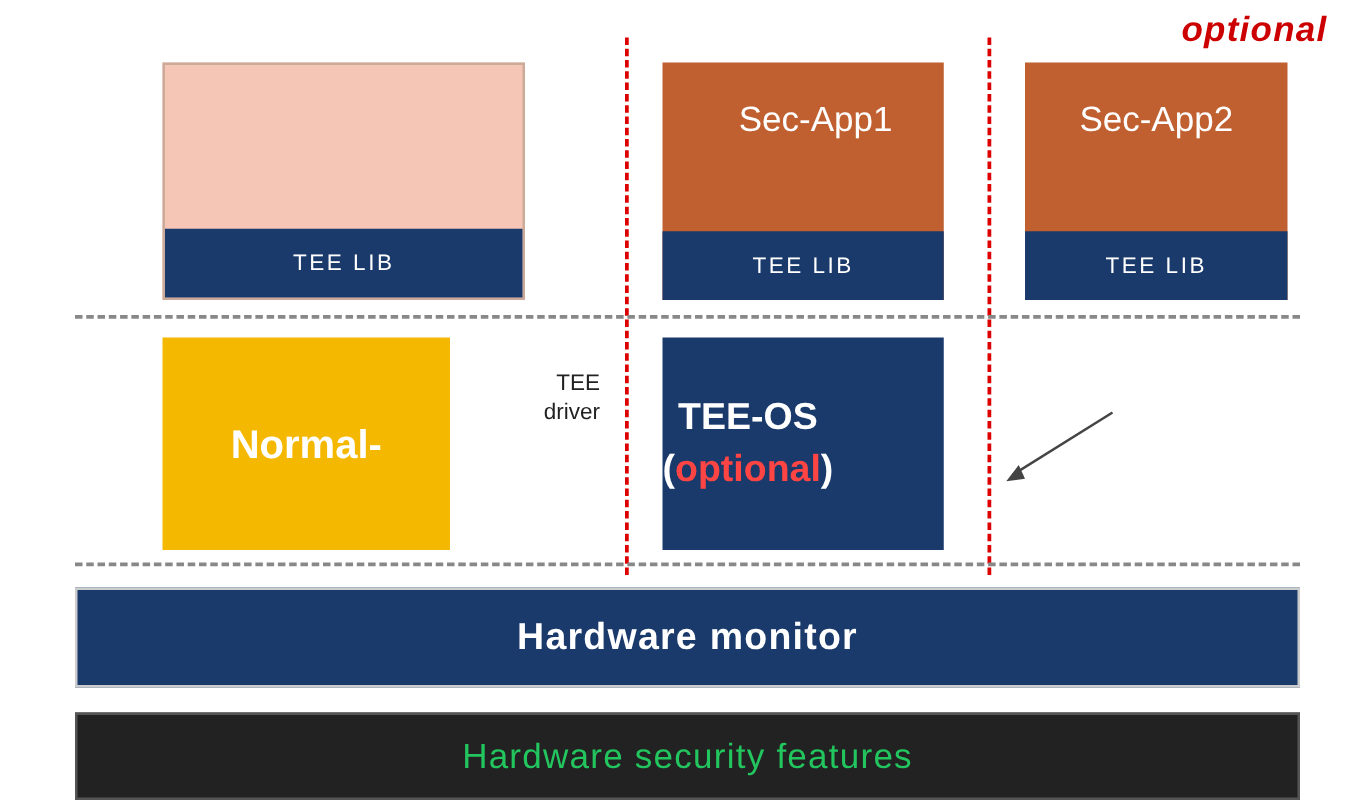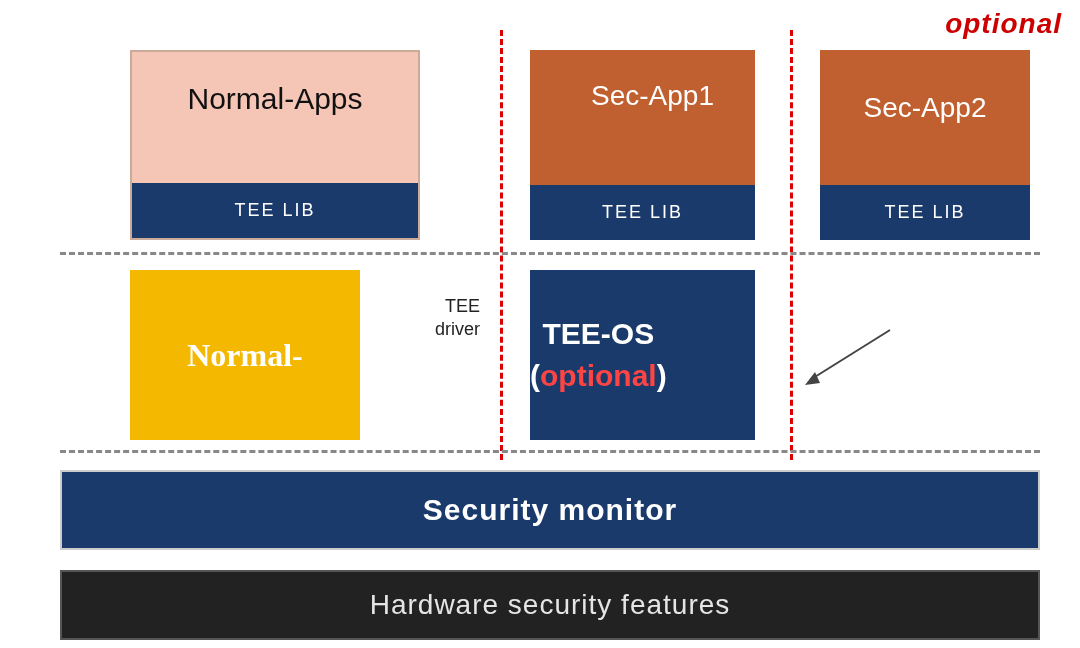--- a/index.html
+++ b/index.html
@@ -154,21 +154,21 @@
       position: absolute;
       top: 20px;
       left: 760px;
       width: 210px;
       height: 190px;
       background: #c06030;
     }
 
     .sec-app2-title {
       position: absolute;
-      top: 42px;
+      top: 30px;
       left: 0;
       right: 0;
       text-align: center;
       font-size: 28px;
       font-weight: normal;
       color: #ffffff;
     }
 
     .tee-lib-bar-sec2 {
       position: absolute;
@@ -186,21 +186,20 @@
     .normal-os-block {
       position: absolute;
       top: 240px;
       left: 70px;
       width: 230px;
       height: 170px;
       background: #f5b800;
       display: flex;
       align-items: center;
       justify-content: center;
-      font-family: Liberation Serif, serif;
     }
 
     .normal-os-text {
       font-size: 32px;
       font-weight: bold;
       color: #ffffff;
       text-align: center;
       line-height: 1.2;
     }
 
@@ -274,21 +273,21 @@
       background: #222222;
       border: 2px solid #555555;
       display: flex;
       align-items: center;
       justify-content: center;
     }
 
     .hardware-text {
       font-size: 28px;
       font-weight: normal;
-      color: #e5e5e5;
+      color: #22c55e;
       letter-spacing: 1px;
     }
 
     
     .arrow-svg {
       position: absolute;
       top: 290px;
       left: 690px;
       width: 160px;
       height: 80px;
@@ -300,21 +299,20 @@
 <div class="diagram-container">
 
   <div class="optional-label">optional</div>
 
   <div class="main-area">
 
     <div class="v-divider-left"></div>
     <div class="v-divider-right"></div>
 
     <div class="normal-apps-block">
-      <div class="normal-apps-title">Normal-Apps</div>
       <div class="tee-lib-bar-normal">
         <span class="tee-lib-text">TEE LIB</span>
       </div>
     </div>
 
     <div class="sec-app1-block">
       <div class="sec-app1-title">Sec-App1</div>
       <div class="tee-lib-bar-sec1">
         <span class="tee-lib-text">TEE LIB</span>
       </div>
@@ -346,21 +344,21 @@
         (<span class="tee-os-optional">optional</span>)
       </div>
     </div>
 
     <svg class="arrow-svg" viewBox="0 0 160 80" xmlns="http://www.w3.org/2000/svg">
       <line x1="140" y1="10" x2="60" y2="60" stroke="#444444" stroke-width="2"></line>
       <polygon points="55,65 65,52 70,63" fill="#444444"></polygon>
     </svg>
 
     <div class="security-monitor-block">
-      <span class="security-monitor-text">Security monitor</span>
+      <span class="security-monitor-text">Hardware monitor</span>
     </div>
 
     <div class="hardware-block">
       <span class="hardware-text">Hardware security features</span>
     </div>
 
   </div>
 
 </div>
 

